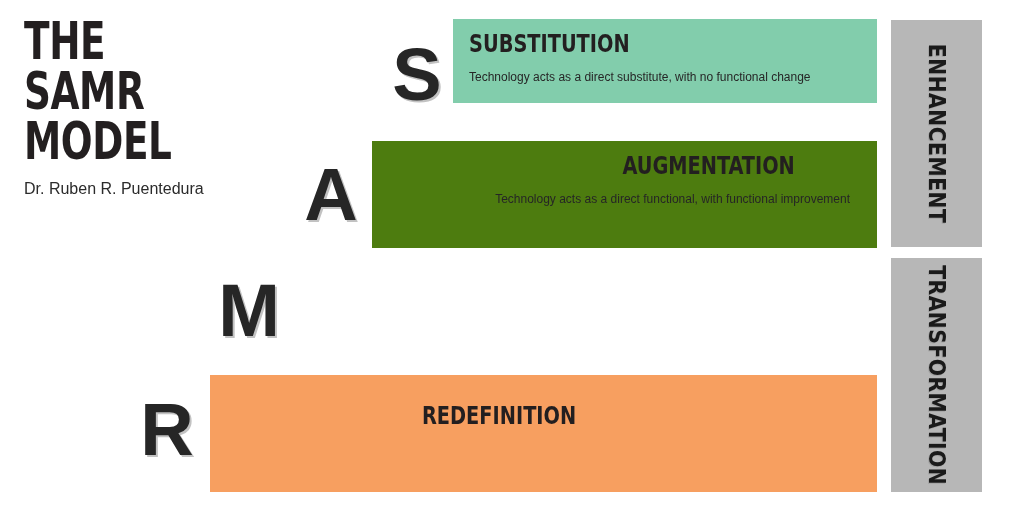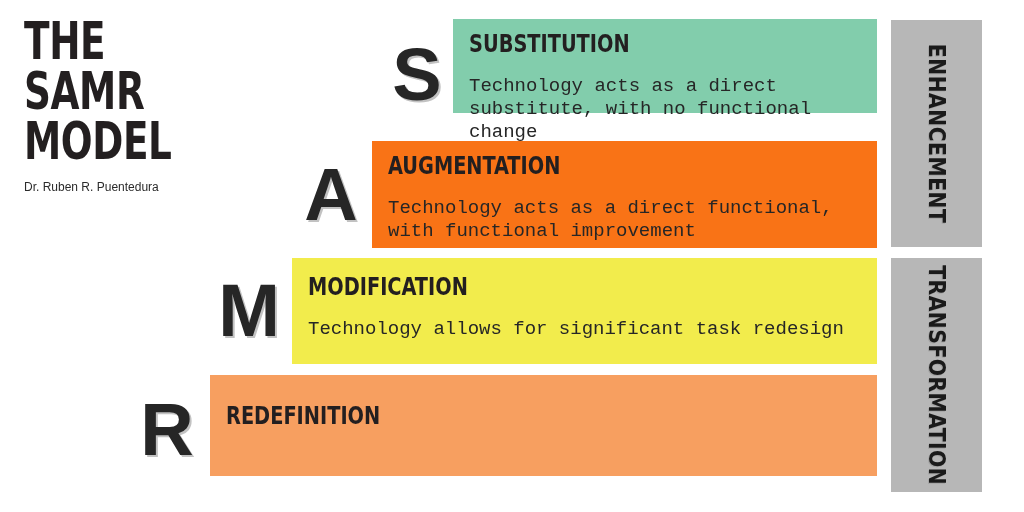--- a/index.html
+++ b/index.html
@@ -33,21 +33,21 @@
     line-height: 50px;
     letter-spacing: -0.5px;
     color: #231f20;
     transform: scaleX(0.80);
     transform-origin: left center;
     white-space: nowrap;
   }
   .author {
     margin-top: 14px;
     font-family: "Liberation Sans", sans-serif;
-    font-size: 12px;
+    font-size: 16px;
     color: #2b2b2b;
     white-space: nowrap;
   }
 
   
   .big-letter {
     position: absolute;
     font-family: "Liberation Sans", sans-serif;
     font-weight: bold;
     font-size: 74px;
@@ -73,46 +73,47 @@
     font-weight: bold;
     font-size: 25px;
     line-height: 29px;
     letter-spacing: 0px;
     color: #231f20;
     transform: scaleX(0.86);
     transform-origin: left center;
     white-space: nowrap;
   }
   .band-desc {
-    font-family: Liberation Mono, monospace;
-    font-size: 19px;
+    font-family: Liberation Sans, sans-serif;
+    font-size: 12px;
     line-height: 23px;
     color: #262626;
-    margin-top: 17px;
+    margin-top: 8px;
     max-width: 100%;
   }
 
   .band-s {
-    left: 453px; top: 19px; width: 424px; height: 94px;
+    left: 453px; top: 19px; width: 424px; height: 84px;
   }
   .band-s .band-desc { max-width: 392px; }
 
   .band-a {
     left: 372px; top: 141px; width: 505px; height: 107px;
   }
   .band-a .band-desc { max-width: 462px; }
 
   .band-m {
     left: 292px; top: 258px; width: 585px; height: 106px;
     padding-top: 14px;
   }
 
   .band-r {
-    left: 210px; top: 375px; width: 667px; height: 101px;
+    left: 210px; top: 375px; width: 667px; height: 117px;
     padding-top: 26px;
+    text-align: center;
   }
 
   
   .phase-box {
     position: absolute;
     left: 891px;
     width: 91px;
     background: #b7b7b7;
     display: flex;
     align-items: center;
@@ -147,29 +148,25 @@
   <div class="big-letter letter-s">S</div>
   <div class="big-letter letter-a">A</div>
   <div class="big-letter letter-m">M</div>
   <div class="big-letter letter-r">R</div>
 
   <div class="band band-s" style="background: rgb(130, 205, 172);">
     <div class="band-title">SUBSTITUTION</div>
     <div class="band-desc">Technology acts as a direct substitute, with no functional change</div>
   </div>
 
-  <div class="band band-a" style="background: #f97316;">
+  <div class="band band-a" style="background: #4d7c0f; text-align: right;">
     <div class="band-title">AUGMENTATION</div>
     <div class="band-desc">Technology acts as a direct functional, with functional improvement</div>
   </div>
 
-  <div class="band band-m" style="background: rgb(242, 236, 76);">
-    <div class="band-title">MODIFICATION</div>
-    <div class="band-desc">Technology allows for significant task redesign</div>
-  </div>
 
   <div class="band band-r" style="background: rgb(247, 159, 96);">
     <div class="band-title">REDEFINITION</div>
   </div>
 
   <div class="phase-box phase-enhancement">
     <div class="phase-label">ENHANCEMENT</div>
   </div>
   <div class="phase-box phase-transformation">
     <div class="phase-label">TRANSFORMATION</div>

